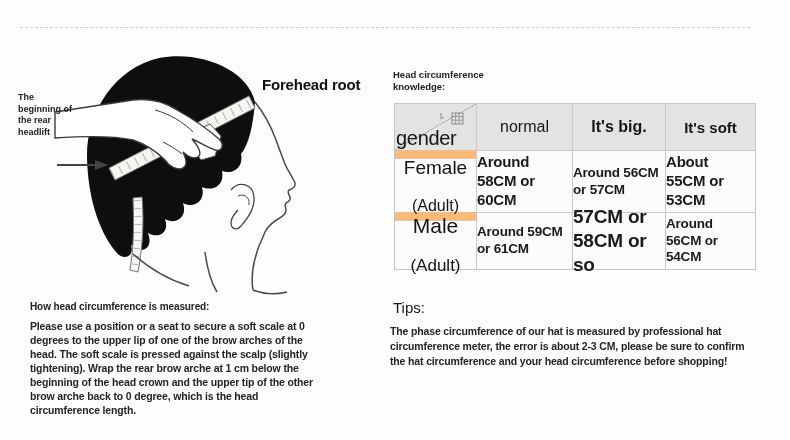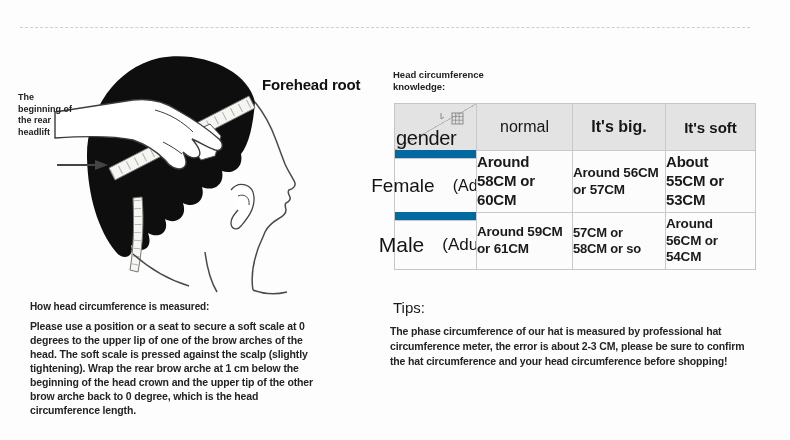--- a/index.html
+++ b/index.html
@@ -37,21 +37,21 @@
   
   .know-head{
     position:absolute;left:393px;top:69px;width:100px;
     font-size:9.5px;font-weight:700;line-height:1.25;color:#222;
   }
   .size-table{
     position:absolute;left:394px;top:103px;
     display:grid;
     grid-template-columns:81px 96px 93px 90px;
     grid-template-rows:46px 62px 57px;
-    background:#0369a1;
+    background:#fdba74;
     border:1px solid #c6c6c6;
   }
   .cell{
     border-left:1px solid #c9c9c9;border-top:1px solid #c9c9c9;
     display:flex;align-items:center;justify-content:center;
     text-align:left;position:relative;background:#fcfcfc;
   }
   .cell.first-col{border-left:none;}
   .cell.first-row{border-top:none;}
   .cell.head{
@@ -61,32 +61,32 @@
   .cell.corner{
     background-image:linear-gradient(to bottom right,
       rgba(0,0,0,0) 49.4%, #b9b9b9 49.4%, #b9b9b9 50.6%, rgba(0,0,0,0) 50.6%);
     background-color:#e3e3e3;
   }
   .corner-label{
     position:absolute;left:1px;bottom:0px;
     font-size:20px;font-weight:400;color:#141414;letter-spacing:-.3px;
   }
   .corner-icons{position:absolute;right:12px;top:8px;display:flex;gap:2px;align-items:flex-start;}
-  .gender-cell{flex-direction:row;justify-content:center;gap:18px;margin-top:8px;}
+  .gender-cell{flex-direction:column;justify-content:center;gap:18px;margin-top:8px;}
   .gender-l1{font-size:19px;font-weight:400;color:#141414;}
   .gender-l2{font-size:16px;font-weight:400;color:#141414;}
   .male .gender-l1{font-size:21px;}
   .male .gender-l2{font-size:17px;}
   .val{
     justify-content:flex-start;padding-right:6px;
     font-size:15px;font-weight:600;color:#1a1a1a;line-height:1.25;
     letter-spacing:-.2px;
   }
   .val.small-txt{font-size:13.5px;}
-  .val.big-txt{font-size:13px;font-weight:600;}
+  .val.big-txt{font-size:19px;font-weight:600;}
   
   .tips-head{
     position:absolute;left:393px;top:299px;
     font-size:15px;font-weight:400;color:#1a1a1a;
   }
   .tips-body{
     position:absolute;left:390px;top:324px;width:364px;
     font-size:10.5px;font-weight:600;line-height:1.45;color:#242424;
     letter-spacing:-.15px;
   }

